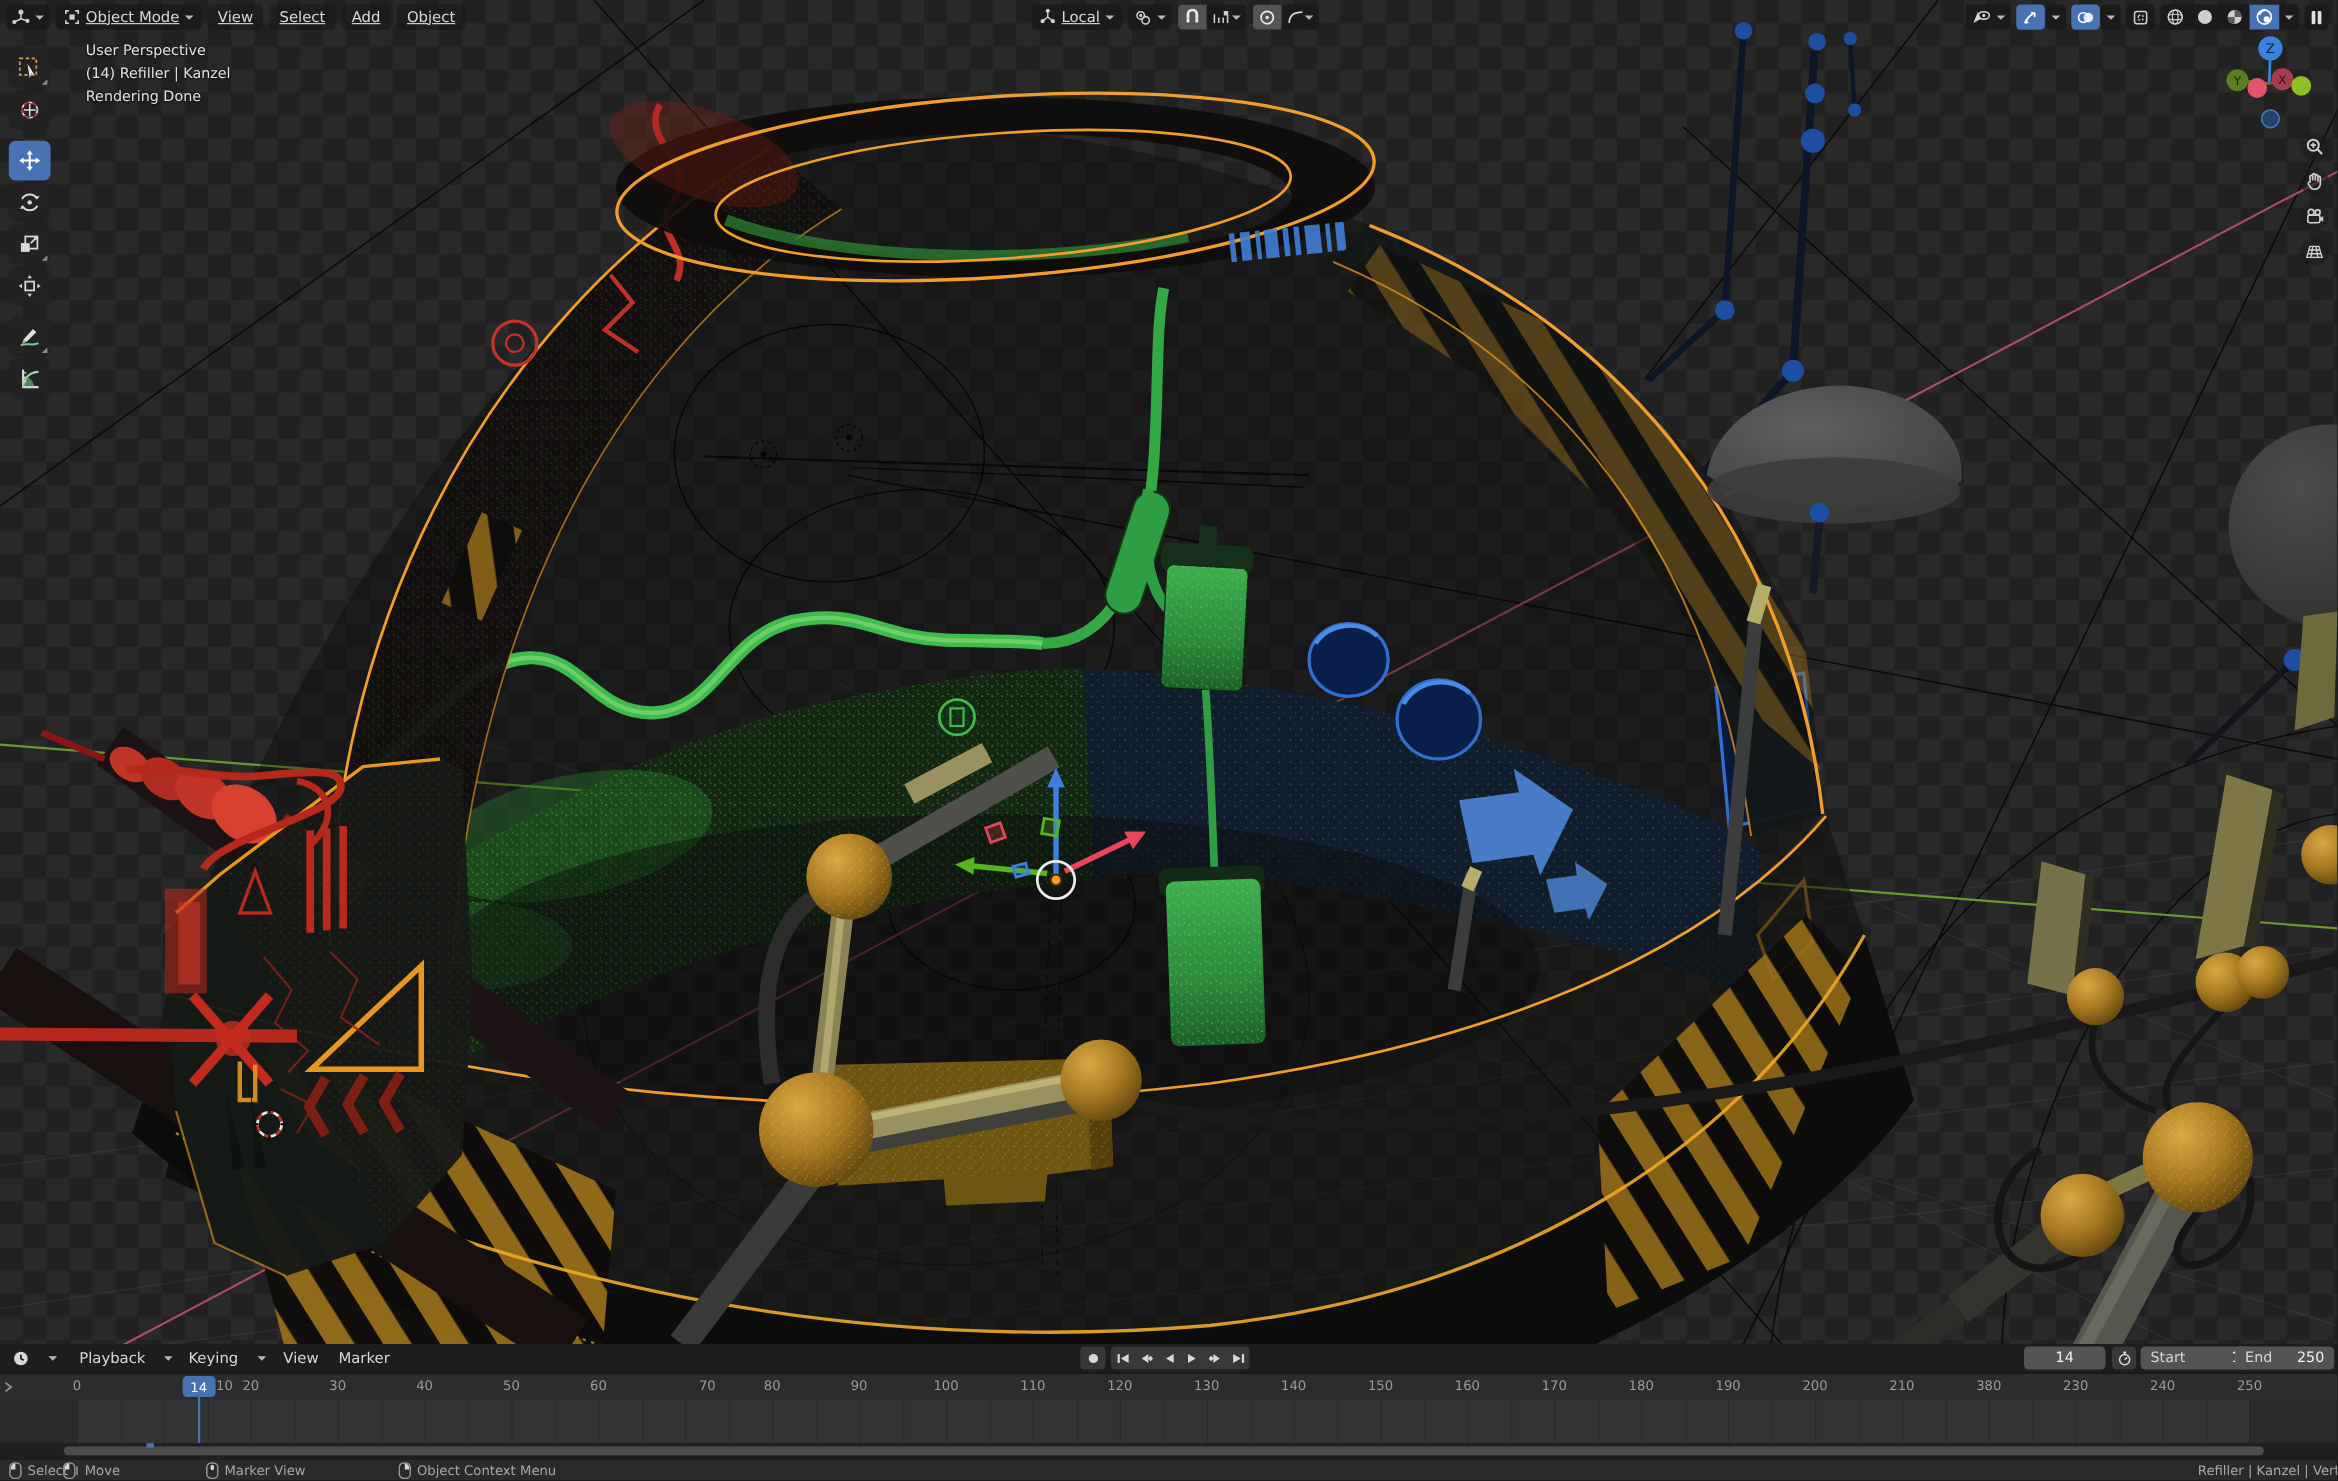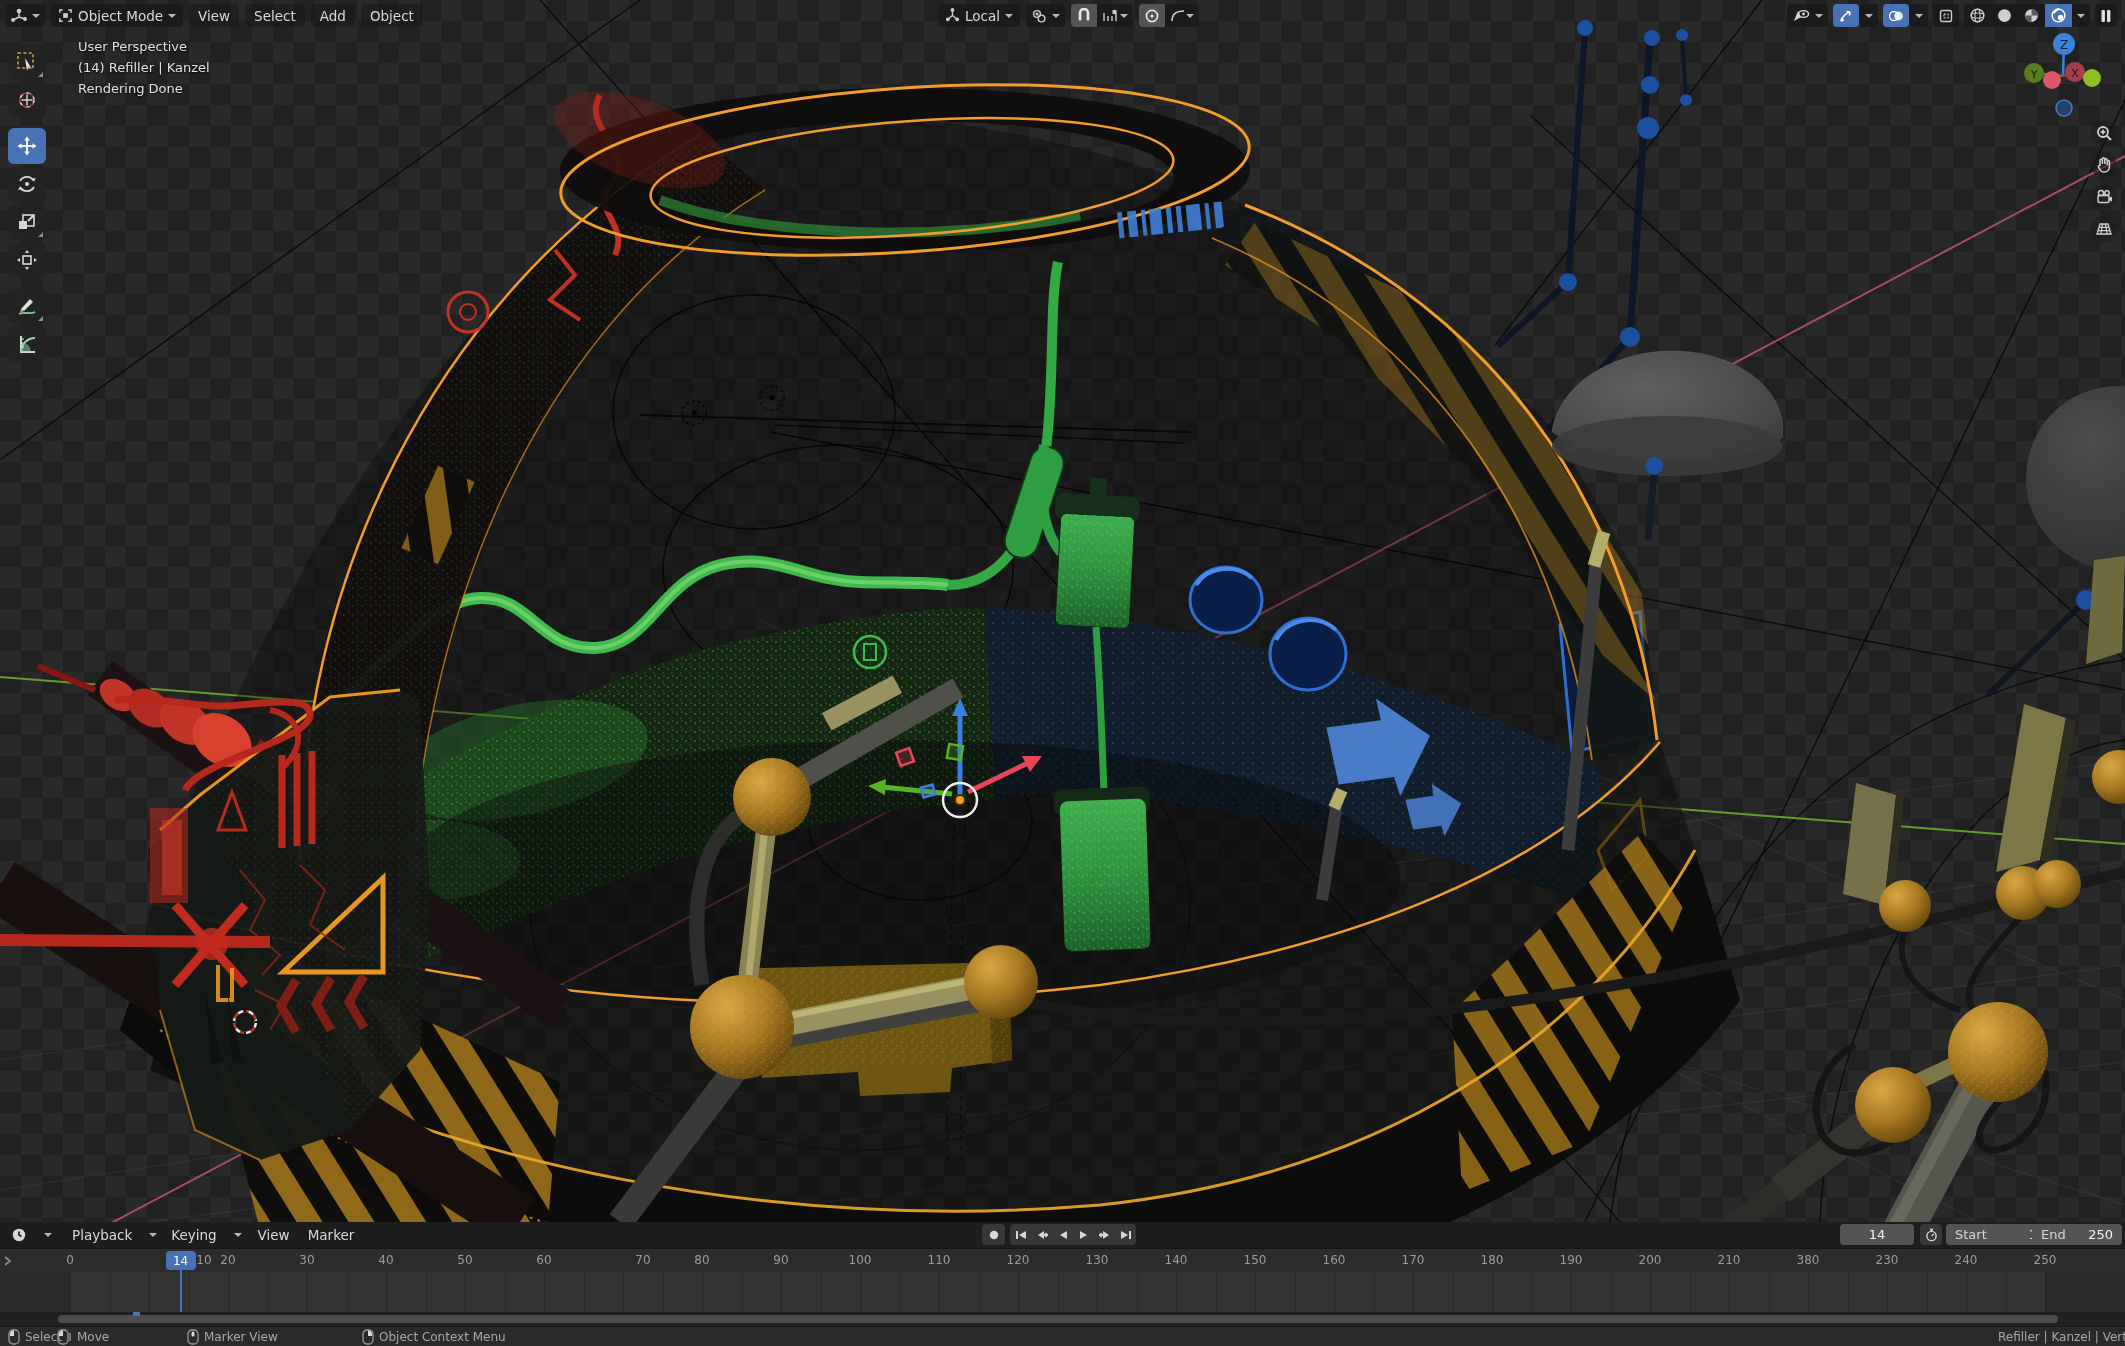--- a/index.html
+++ b/index.html
@@ -11,21 +11,21 @@
     background-color:#212121;
     background-image:
       linear-gradient(45deg,#292929 25%,transparent 25%,transparent 75%,#292929 75%),
       linear-gradient(45deg,#292929 25%,transparent 25%,transparent 75%,#292929 75%);
     background-position:0 0,21px 21px;background-size:42px 42px;}
   .scene{position:absolute;left:0;top:0;z-index:1;}
 
   
   .vp-ui{position:absolute;z-index:10;}
 
-  .hrow{display:flex;align-items:center;gap:6px;}
+  .hrow{display:flex;align-items:center;gap:6px;text-decoration:underline;}
   .hbtn{display:flex;align-items:center;gap:5px;height:23px;padding:0 7px;border-radius:4px;
         background:rgba(24,24,24,.82);color:#d9d9d9;font-size:13.5px;white-space:nowrap;cursor:default;}
   .hbtn.menu{background:rgba(24,24,24,.55);padding:0 9px;}
   .hbtn.icon-only{padding:0 5px;}
   .pressed{background:#545454!important;}
   .active-blue{background:#4772b3!important;color:#fff;}
   .chev{width:0;height:0;border-left:4px solid transparent;border-right:4px solid transparent;
         border-top:4.5px solid #b9b9b9;display:inline-block;}
   .seg{display:flex;align-items:center;border-radius:4px;overflow:hidden;background:rgba(24,24,24,.82);}
   .seg .sbtn{display:flex;align-items:center;justify-content:center;height:23px;padding:0 5px;}

